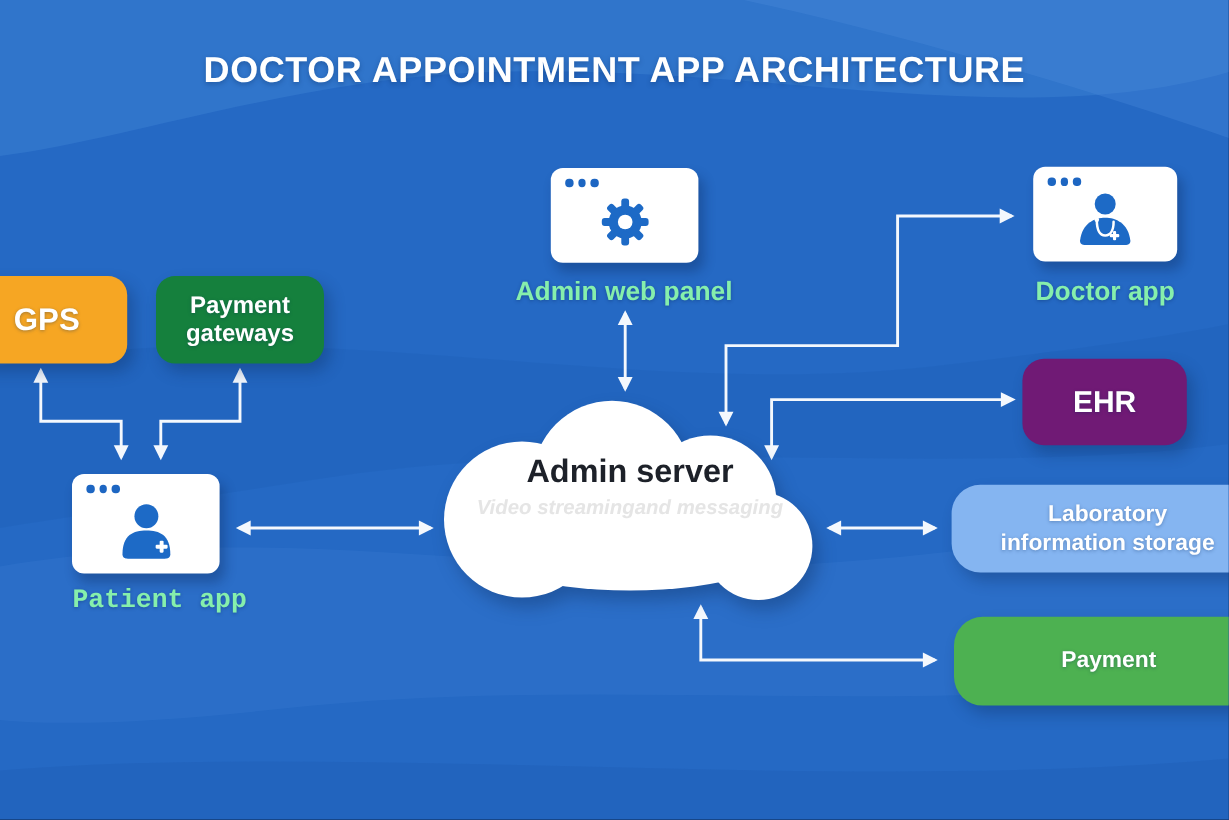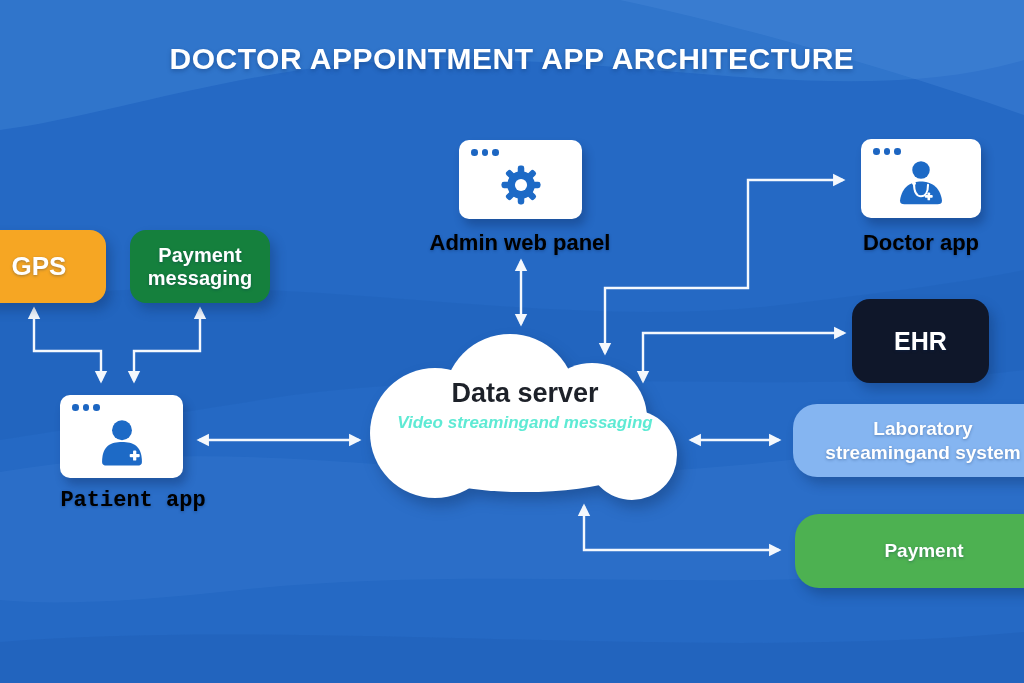--- a/index.html
+++ b/index.html
@@ -15,46 +15,46 @@
     text-shadow:0 2px 4px rgba(10,40,90,.35);
   }
   .box{
     position:absolute;display:flex;align-items:center;justify-content:center;
     color:#fff;font-weight:bold;text-align:center;
     box-shadow:5px 7px 12px rgba(9,35,80,.30);
     text-shadow:0 1px 3px rgba(10,40,90,.35);
   }
   .box-gps{left:-28px;top:230px;width:134px;height:73px;border-radius:16px;background:#f6a623;font-size:26px;}
   .box-payment{left:130px;top:230px;width:140px;height:73px;border-radius:16px;background:#15803d;font-size:20px;line-height:1.15;}
-  .box-ehr{left:852px;top:299px;width:137px;height:84px;border-radius:18px;background:#0f172a;font-size:25px;}
+  .box-ehr{left:852px;top:299px;width:137px;height:72px;border-radius:18px;background:#701a75;font-size:25px;}
   .box-lis{left:793px;top:404px;width:260px;height:73px;border-radius:24px;background:#85b5f1;font-size:19px;line-height:1.25;}
   .box-pms{left:795px;top:514px;width:258px;height:74px;border-radius:24px;background:#4db151;font-size:19px;line-height:1.25;}
   .card{
     position:absolute;background:#fff;border-radius:10px;
     box-shadow:4px 7px 10px rgba(9,35,80,.32);
   }
   .card .dots{position:absolute;left:12px;top:9px;display:flex;gap:4px;}
   .card .dots i{width:6.5px;height:6.5px;border-radius:50%;background:#1d66c2;display:block;}
   .card .icon-wrap{position:absolute;left:0;top:14px;width:100%;height:calc(100% - 18px);
     display:flex;align-items:center;justify-content:center;}
   .card-patient{left:60px;top:395px;width:123px;height:83px;}
   .card-admin{left:459px;top:140px;width:123px;height:79px;}
   .card-doctor{left:861px;top:139px;width:120px;height:79px;}
   .node-label{
-    position:absolute;width:220px;text-align:center;color:#000000;
+    position:absolute;width:220px;text-align:center;color:#86efac;
     font-size:22px;font-weight:bold;text-shadow:0 1px 3px rgba(10,40,90,.4);
   }
   .lbl-patient{left:23px;top:488px;font-family:Liberation Mono, monospace;}
   .lbl-admin{left:410px;top:230px;}
   .lbl-doctor{left:811px;top:230px;}
   .cloud-wrap{position:absolute;left:350px;top:320px;width:350px;height:190px;}
   .cloud-wrap svg{filter:drop-shadow(5px 8px 7px rgba(9,35,80,.33));}
   .cloud-text{position:absolute;left:0;top:58px;width:350px;text-align:center;color:#1d2129;}
   .cloud-title{font-size:27px;font-weight:bold;margin-bottom:3px;}
-  .cloud-sub{font-size:17px;font-style:italic;font-weight:bold;color:#5eead4;line-height:1.3;}
+  .cloud-sub{font-size:17px;font-style:italic;font-weight:bold;color:#e5e5e5;line-height:1.3;}
 </style>
 </head>
 <body>
 
 <div class="stage">
 
   <svg class="layer" viewBox="0 0 1024 683">
     <path fill="#4286d8" opacity="0.40" d="M0,0 H1024 V60 C820,120 560,30 300,70 C180,88 80,120 0,130 Z"></path>
     <path fill="#4e8edd" opacity="0.30" d="M620,0 H1024 V115 C900,72 750,28 620,0 Z"></path>
     <path fill="#1e5cb3" opacity="0.28" d="M0,305 C250,255 520,335 780,305 C880,293 960,283 1024,270 V370 C800,400 500,360 260,400 C160,416 60,430 0,440 Z"></path>
@@ -81,21 +81,21 @@
   </svg>
 
   <div class="title">DOCTOR APPOINTMENT APP ARCHITECTURE</div>
 
   <div class="box box-gps">
     <span>GPS</span>
   </div>
   <div class="box box-payment">
     <span>
       <span>Payment</span><br>
-      <span>messaging</span>
+      <span>gateways</span>
     </span>
   </div>
 
   <div class="card card-patient">
     <div class="dots">
         <i></i>
         <i></i>
         <i></i>
       </div>
     <div class="icon-wrap">
@@ -144,21 +144,21 @@
     <svg width="350" height="190" viewBox="350 320 350 190">
       <g fill="#ffffff">
         <circle cx="435" cy="433" r="65"></circle>
         <circle cx="510" cy="400" r="66"></circle>
         <circle cx="592" cy="418" r="55"></circle>
         <circle cx="632" cy="455" r="45"></circle>
         <ellipse cx="525" cy="448" rx="140" ry="44"></ellipse>
       </g>
     </svg>
     <div class="cloud-text">
-      <div class="cloud-title">Data server</div>
+      <div class="cloud-title">Admin server</div>
       <div class="cloud-sub">Video streamingand messaging</div>
     </div>
   </div>
 
   <div class="card card-doctor">
     <div class="dots">
         <i></i>
         <i></i>
         <i></i>
       </div>
@@ -178,21 +178,21 @@
     </div>
   </div>
   <div class="node-label lbl-doctor">Doctor app</div>
 
   <div class="box box-ehr">
     <span>EHR</span>
   </div>
   <div class="box box-lis">
     <span>
       <span>Laboratory</span><br>
-      <span>streamingand system</span>
+      <span>information storage</span>
     </span>
   </div>
   <div class="box box-pms">
     <span>
       <span>Payment</span><br>
     </span>
   </div>
 
 </div>
 

